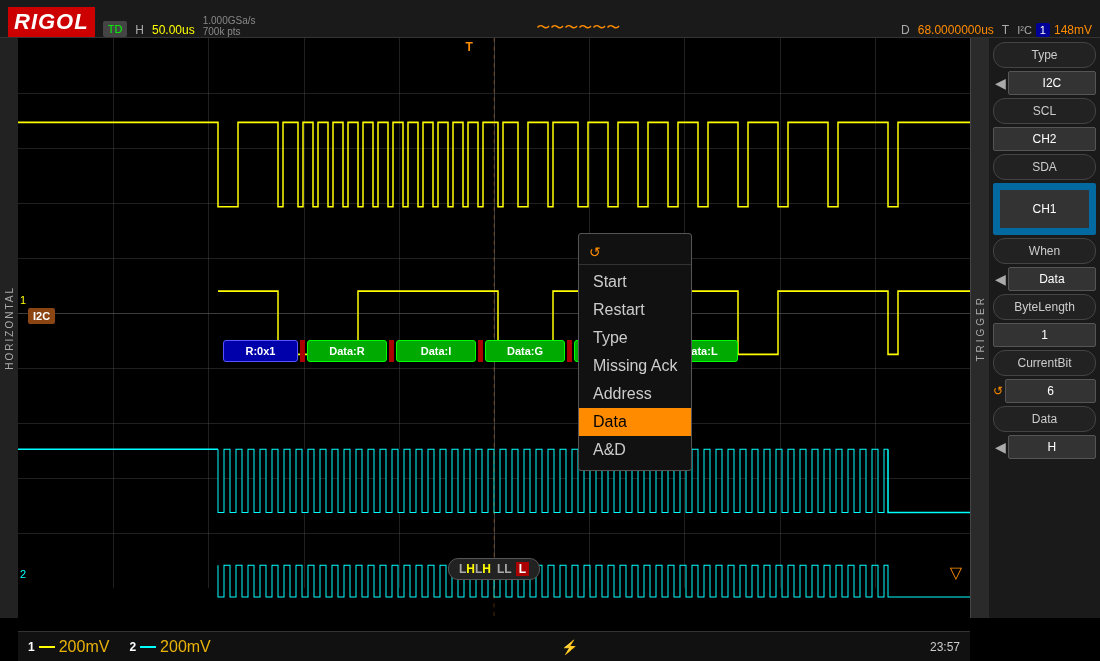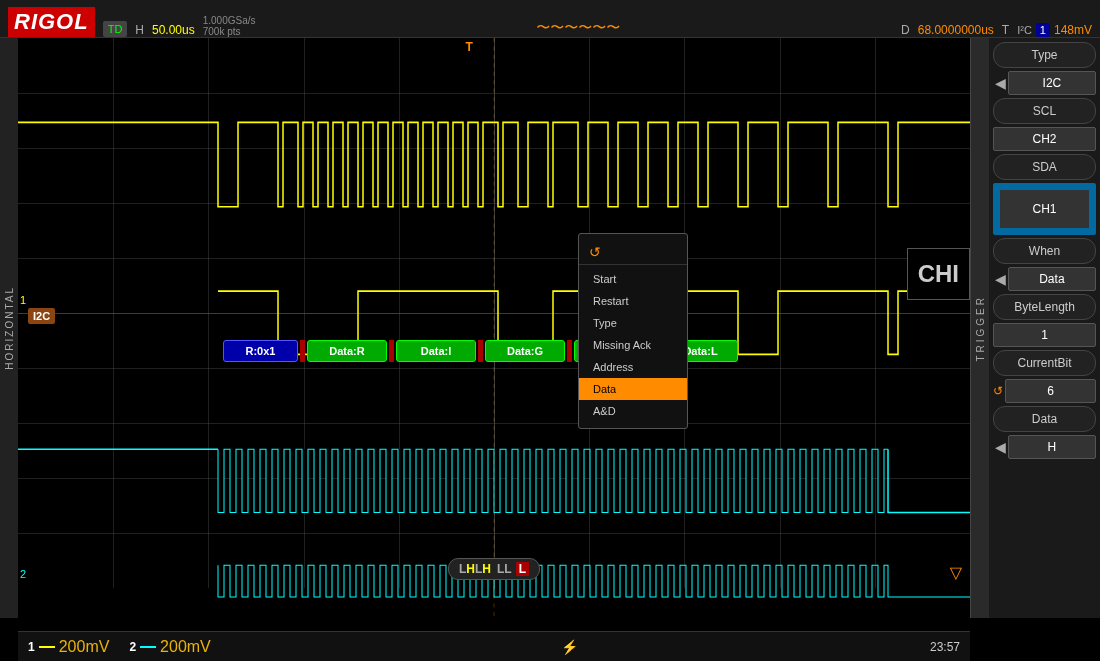--- a/index.html
+++ b/index.html
@@ -231,21 +231,21 @@
       border: 1px solid #555;
       border-radius: 3px;
       padding: 6px 0;
       min-width: 110px;
       z-index: 50;
     }
     .menu-item {
       display: block;
       padding: 5px 14px;
       color: #ccc;
-      font-size: 11px;
+      font-size: 16px;
       cursor: pointer;
     }
     .menu-item.selected {
       background: #ff8c00;
       color: #000;
     }
 
     
     .trig-info {
       display: flex;
@@ -512,21 +512,20 @@
     <div style="padding:4px 10px;color:#ff8c00;font-size:14px;border-bottom:1px solid #333;margin-bottom:3px;">↺</div>
     <div class="menu-item">Start</div>
     <div class="menu-item">Restart</div>
     <div class="menu-item">Type</div>
     <div class="menu-item">Missing Ack</div>
     <div class="menu-item">Address</div>
     <div class="menu-item selected">Data</div>
     <div class="menu-item">A&amp;D</div>
   </div>
 
-  <div style="position:absolute;top:210px;right:0;background:#000;border:1px solid #555;color:#ccc;font-size:24px;font-weight:bold;padding:12px 10px;line-height:1.1;">CHI</div>
 
 </div>
 
 <div id="right-panel">
   <div id="trigger-label">
     <span>TRIGGER</span>
   </div>
   <div id="trigger-menu">
 
     <div class="trigger-btn">Type</div>

